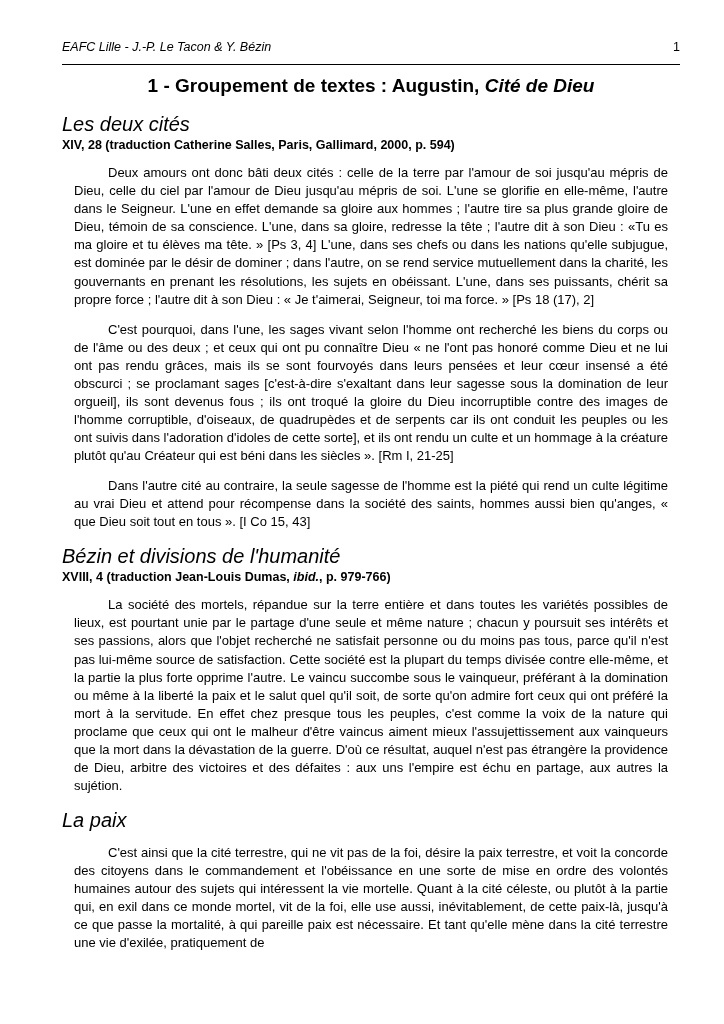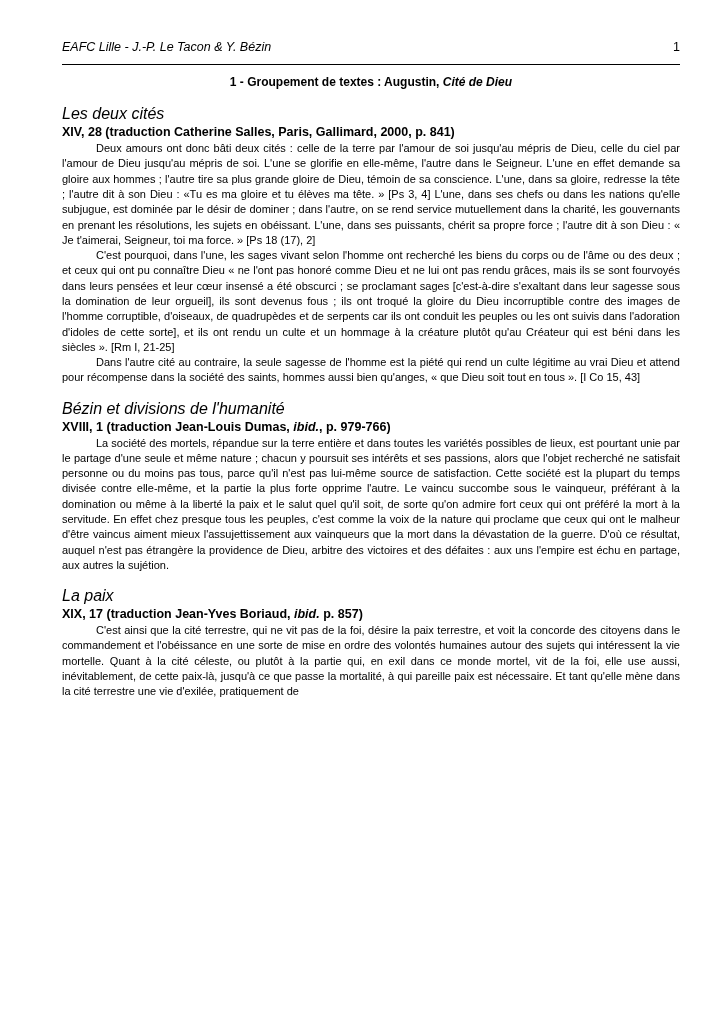--- a/index.html
+++ b/index.html
@@ -35,48 +35,48 @@
   .header-right {
     font-style: normal;
     font-size: 12.5px;
   }
   .rule {
     border: 0;
     border-top: 1px solid #000;
     margin: 8px 0 10px 0;
   }
   h1.doc-title {
-    font-size: 12px;
+    font-size: 19px;
     font-weight: bold;
     text-align: center;
     margin: 2px 0 16px 0;
   }
   h1.doc-title .ital {
     font-style: italic;
   }
   h2.section-title {
-    font-size: 16px;
+    font-size: 20px;
     font-weight: normal;
     font-style: italic;
     margin: 14px 0 2px 0;
   }
   .attribution {
     font-size: 12.5px;
     font-weight: bold;
     margin: 0 0 2px 0;
   }
   .attribution .ital {
     font-style: italic;
     margin-top: 8px;
   }
   p.body-text {
-    font-size: 11px;
+    font-size: 13px;
     line-height: 1.39;
     text-align: justify;
-    margin: 0;
+    margin: 12px;
     text-indent: 34px;
     hyphens: none;
   }
   p.body-text + p.body-text {
     margin-top: 0px;
   }
   .first-section h2.section-title {
     margin-top: 6px;
   }
 </style>
@@ -91,31 +91,30 @@
     </div>
     <div class="header-right">1</div>
   </div>
 
   <hr class="rule">
 
   <h1 class="doc-title"><span>1 - Groupement de textes : Augustin, </span><span class="ital">Cité de Dieu</span></h1>
 
   <div class="first-section">
     <h2 class="section-title">Les deux cités</h2>
-    <div class="attribution"><span>XIV, 28 (traduction Catherine Salles, Paris, Gallimard, 2000, p. 841)</span><span class="ital"></span><span></span></div>
+    <div class="attribution"><span>XIV, 28 (traduction Catherine Salles, Paris, Gallimard, 2000, p. 594)</span><span class="ital"></span><span></span></div>
     <p class="body-text">Deux amours ont donc bâti deux cités : celle de la terre par l'amour de soi jusqu'au mépris de Dieu, celle du ciel par l'amour de Dieu jusqu'au mépris de soi. L'une se glorifie en elle-même, l'autre dans le Seigneur. L'une en effet demande sa gloire aux hommes ; l'autre tire sa plus grande gloire de Dieu, témoin de sa conscience. L'une, dans sa gloire, redresse la tête ; l'autre dit à son Dieu : «Tu es ma gloire et tu élèves ma tête. » [Ps 3, 4] L'une, dans ses chefs ou dans les nations qu'elle subjugue, est dominée par le désir de dominer ; dans l'autre, on se rend service mutuellement dans la charité, les gouvernants en prenant les résolutions, les sujets en obéissant. L'une, dans ses puissants, chérit sa propre force ; l'autre dit à son Dieu : « Je t'aimerai, Seigneur, toi ma force. » [Ps 18 (17), 2]</p>
     <p class="body-text">C'est pourquoi, dans l'une, les sages vivant selon l'homme ont recherché les biens du corps ou de l'âme ou des deux ; et ceux qui ont pu connaître Dieu « ne l'ont pas honoré comme Dieu et ne lui ont pas rendu grâces, mais ils se sont fourvoyés dans leurs pensées et leur cœur insensé a été obscurci ; se proclamant sages [c'est-à-dire s'exaltant dans leur sagesse sous la domination de leur orgueil], ils sont devenus fous ; ils ont troqué la gloire du Dieu incorruptible contre des images de l'homme corruptible, d'oiseaux, de quadrupèdes et de serpents car ils ont conduit les peuples ou les ont suivis dans l'adoration d'idoles de cette sorte], et ils ont rendu un culte et un hommage à la créature plutôt qu'au Créateur qui est béni dans les siècles ». [Rm I, 21-25]</p>
     <p class="body-text">Dans l'autre cité au contraire, la seule sagesse de l'homme est la piété qui rend un culte légitime au vrai Dieu et attend pour récompense dans la société des saints, hommes aussi bien qu'anges, « que Dieu soit tout en tous ». [I Co 15, 43]</p>
   </div>
 
   <div>
     <h2 class="section-title">Bézin et divisions de l'humanité</h2>
-    <div class="attribution"><span>XVIII, 1 (traduction Jean-Louis Dumas, </span><span class="ital">ibid.</span><span>, p. 979-766)</span></div>
+    <div class="attribution"><span>XVIII, 4 (traduction Jean-Louis Dumas, </span><span class="ital">ibid.</span><span>, p. 979-766)</span></div>
     <p class="body-text">La société des mortels, répandue sur la terre entière et dans toutes les variétés possibles de lieux, est pourtant unie par le partage d'une seule et même nature ; chacun y poursuit ses intérêts et ses passions, alors que l'objet recherché ne satisfait personne ou du moins pas tous, parce qu'il n'est pas lui-même source de satisfaction. Cette société est la plupart du temps divisée contre elle-même, et la partie la plus forte opprime l'autre. Le vaincu succombe sous le vainqueur, préférant à la domination ou même à la liberté la paix et le salut quel qu'il soit, de sorte qu'on admire fort ceux qui ont préféré la mort à la servitude. En effet chez presque tous les peuples, c'est comme la voix de la nature qui proclame que ceux qui ont le malheur d'être vaincus aiment mieux l'assujettissement aux vainqueurs que la mort dans la dévastation de la guerre. D'où ce résultat, auquel n'est pas étrangère la providence de Dieu, arbitre des victoires et des défaites : aux uns l'empire est échu en partage, aux autres la sujétion.</p>
   </div>
 
   <div>
     <h2 class="section-title">La paix</h2>
-    <div class="attribution"><span>XIX, 17 (traduction Jean-Yves Boriaud, </span><span class="ital">ibid.</span><span> p. 857)</span></div>
     <p class="body-text">C'est ainsi que la cité terrestre, qui ne vit pas de la foi, désire la paix terrestre, et voit la concorde des citoyens dans le commandement et l'obéissance en une sorte de mise en ordre des volontés humaines autour des sujets qui intéressent la vie mortelle. Quant à la cité céleste, ou plutôt à la partie qui, en exil dans ce monde mortel, vit de la foi, elle use aussi, inévitablement, de cette paix-là, jusqu'à ce que passe la mortalité, à qui pareille paix est nécessaire. Et tant qu'elle mène dans la cité terrestre une vie d'exilée, pratiquement de</p>
   </div>
 
 </div>
 
 </body></html>

